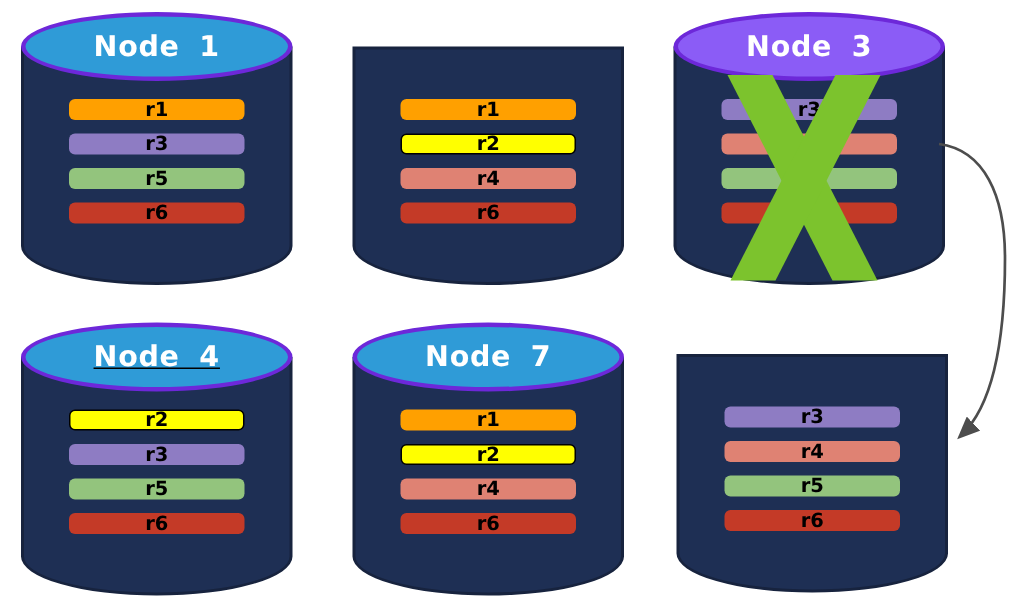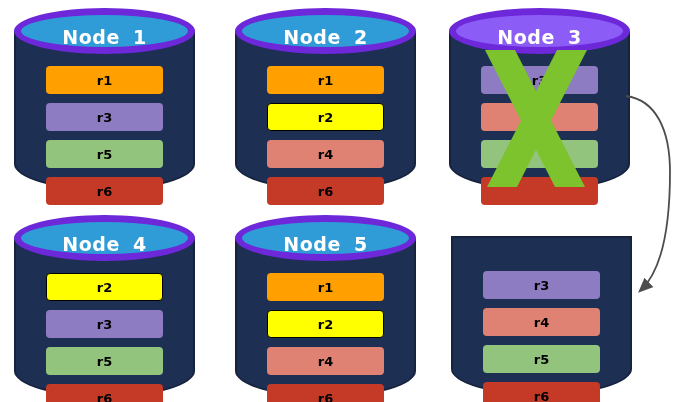--- a/index.html
+++ b/index.html
@@ -7,34 +7,34 @@
   .canvas{position:relative;width:676px;height:402px;background:#ffffff;overflow:hidden;}
 
   .node{position:absolute;width:181px;height:182px;}
   .cyl-body{
     position:absolute;left:0;top:23px;width:181px;height:159px;
     background:#1E2F54;border:2px solid #17233E;box-sizing:border-box;
     border-radius:0 0 50% 50% / 0 0 26px 26px;
   }
   .cyl-top{
     position:absolute;left:0;top:0;width:181px;height:46px;
-    background:#2F9BD7;border:7px solid #6d28d9;box-sizing:border-box;
+    background:#2F9BD7;border:3px solid #6d28d9;box-sizing:border-box;
     border-radius:50%;
-    display:flex;align-items:flex-end;justify-content:center;
+    display:flex;align-items:center;justify-content:center;
   }
   .node-title{
     color:#ffffff;font-weight:700;font-size:19px;line-height:1;
     word-spacing:6px;letter-spacing:.5px;white-space:nowrap;
   }
   .bars{
     position:absolute;left:32px;top:58px;width:117px;
     display:flex;flex-direction:column;gap:9px;
   }
   .bar{
-    height:28px;border-radius:4px;box-sizing:border-box;
+    height:14px;border-radius:4px;box-sizing:border-box;
     display:flex;align-items:center;justify-content:center;
   }
   .bar-label{font-size:13px;font-weight:700;color:#000;line-height:1;}
 
   .overlay{position:absolute;left:0;top:0;width:676px;height:402px;pointer-events:none;}
 </style>
 </head>
 <body>
 
 <div class="canvas">
@@ -55,23 +55,20 @@
           <span class="bar-label">r5</span>
         </div>
       <div class="bar" style="background: rgb(196, 58, 39);">
           <span class="bar-label">r6</span>
         </div>
     </div>
   </div>
 
   <div class="node" style="left:235px;top:8px;">
     <div class="cyl-body" style="background: rgb(30, 47, 84);"></div>
-    <div class="cyl-top" style="background: rgb(47, 155, 215);">
-      <div class="node-title">Node 2</div>
-    </div>
     <div class="bars">
       <div class="bar" style="background: rgb(255, 160, 0);">
           <span class="bar-label">r1</span>
         </div>
       <div class="bar" style="background: rgb(255, 255, 0); border: 1.5px solid rgb(0, 0, 0);">
           <span class="bar-label">r2</span>
         </div>
       <div class="bar" style="background: rgb(223, 130, 115);">
           <span class="bar-label">r4</span>
         </div>
@@ -97,21 +94,21 @@
           <span class="bar-label" style="visibility:hidden">r5</span>
         </div>
       <div class="bar" style="background: rgb(196, 58, 39);">
           <span class="bar-label" style="visibility:hidden">r6</span>
         </div>
     </div>
   </div>
 
   <div class="node" style="left:14px;top:215px;">
     <div class="cyl-body" style="background: rgb(30, 47, 84);"></div>
-    <div class="cyl-top" style="background: rgb(47, 155, 215);">
+    <div class="cyl-top" style="background: rgb(47, 155, 215); text-decoration: underline;">
       <div class="node-title">Node 4</div>
     </div>
     <div class="bars">
       <div class="bar" style="background: rgb(255, 255, 0); border: 1.5px solid rgb(0, 0, 0);">
           <span class="bar-label">r2</span>
         </div>
       <div class="bar" style="background: rgb(142, 124, 195);">
           <span class="bar-label">r3</span>
         </div>
       <div class="bar" style="background: rgb(147, 196, 125);">
@@ -119,21 +116,21 @@
         </div>
       <div class="bar" style="background: rgb(196, 58, 39);">
           <span class="bar-label">r6</span>
         </div>
     </div>
   </div>
 
   <div class="node" style="left:235px;top:215px;">
     <div class="cyl-body" style="background: rgb(30, 47, 84);"></div>
     <div class="cyl-top" style="background: rgb(47, 155, 215);">
-      <div class="node-title">Node 5</div>
+      <div class="node-title">Node 7</div>
     </div>
     <div class="bars">
       <div class="bar" style="background: rgb(255, 160, 0);">
           <span class="bar-label">r1</span>
         </div>
       <div class="bar" style="background: rgb(255, 255, 0); border: 1.5px solid rgb(0, 0, 0);">
           <span class="bar-label">r2</span>
         </div>
       <div class="bar" style="background: rgb(223, 130, 115);">
           <span class="bar-label">r4</span>

